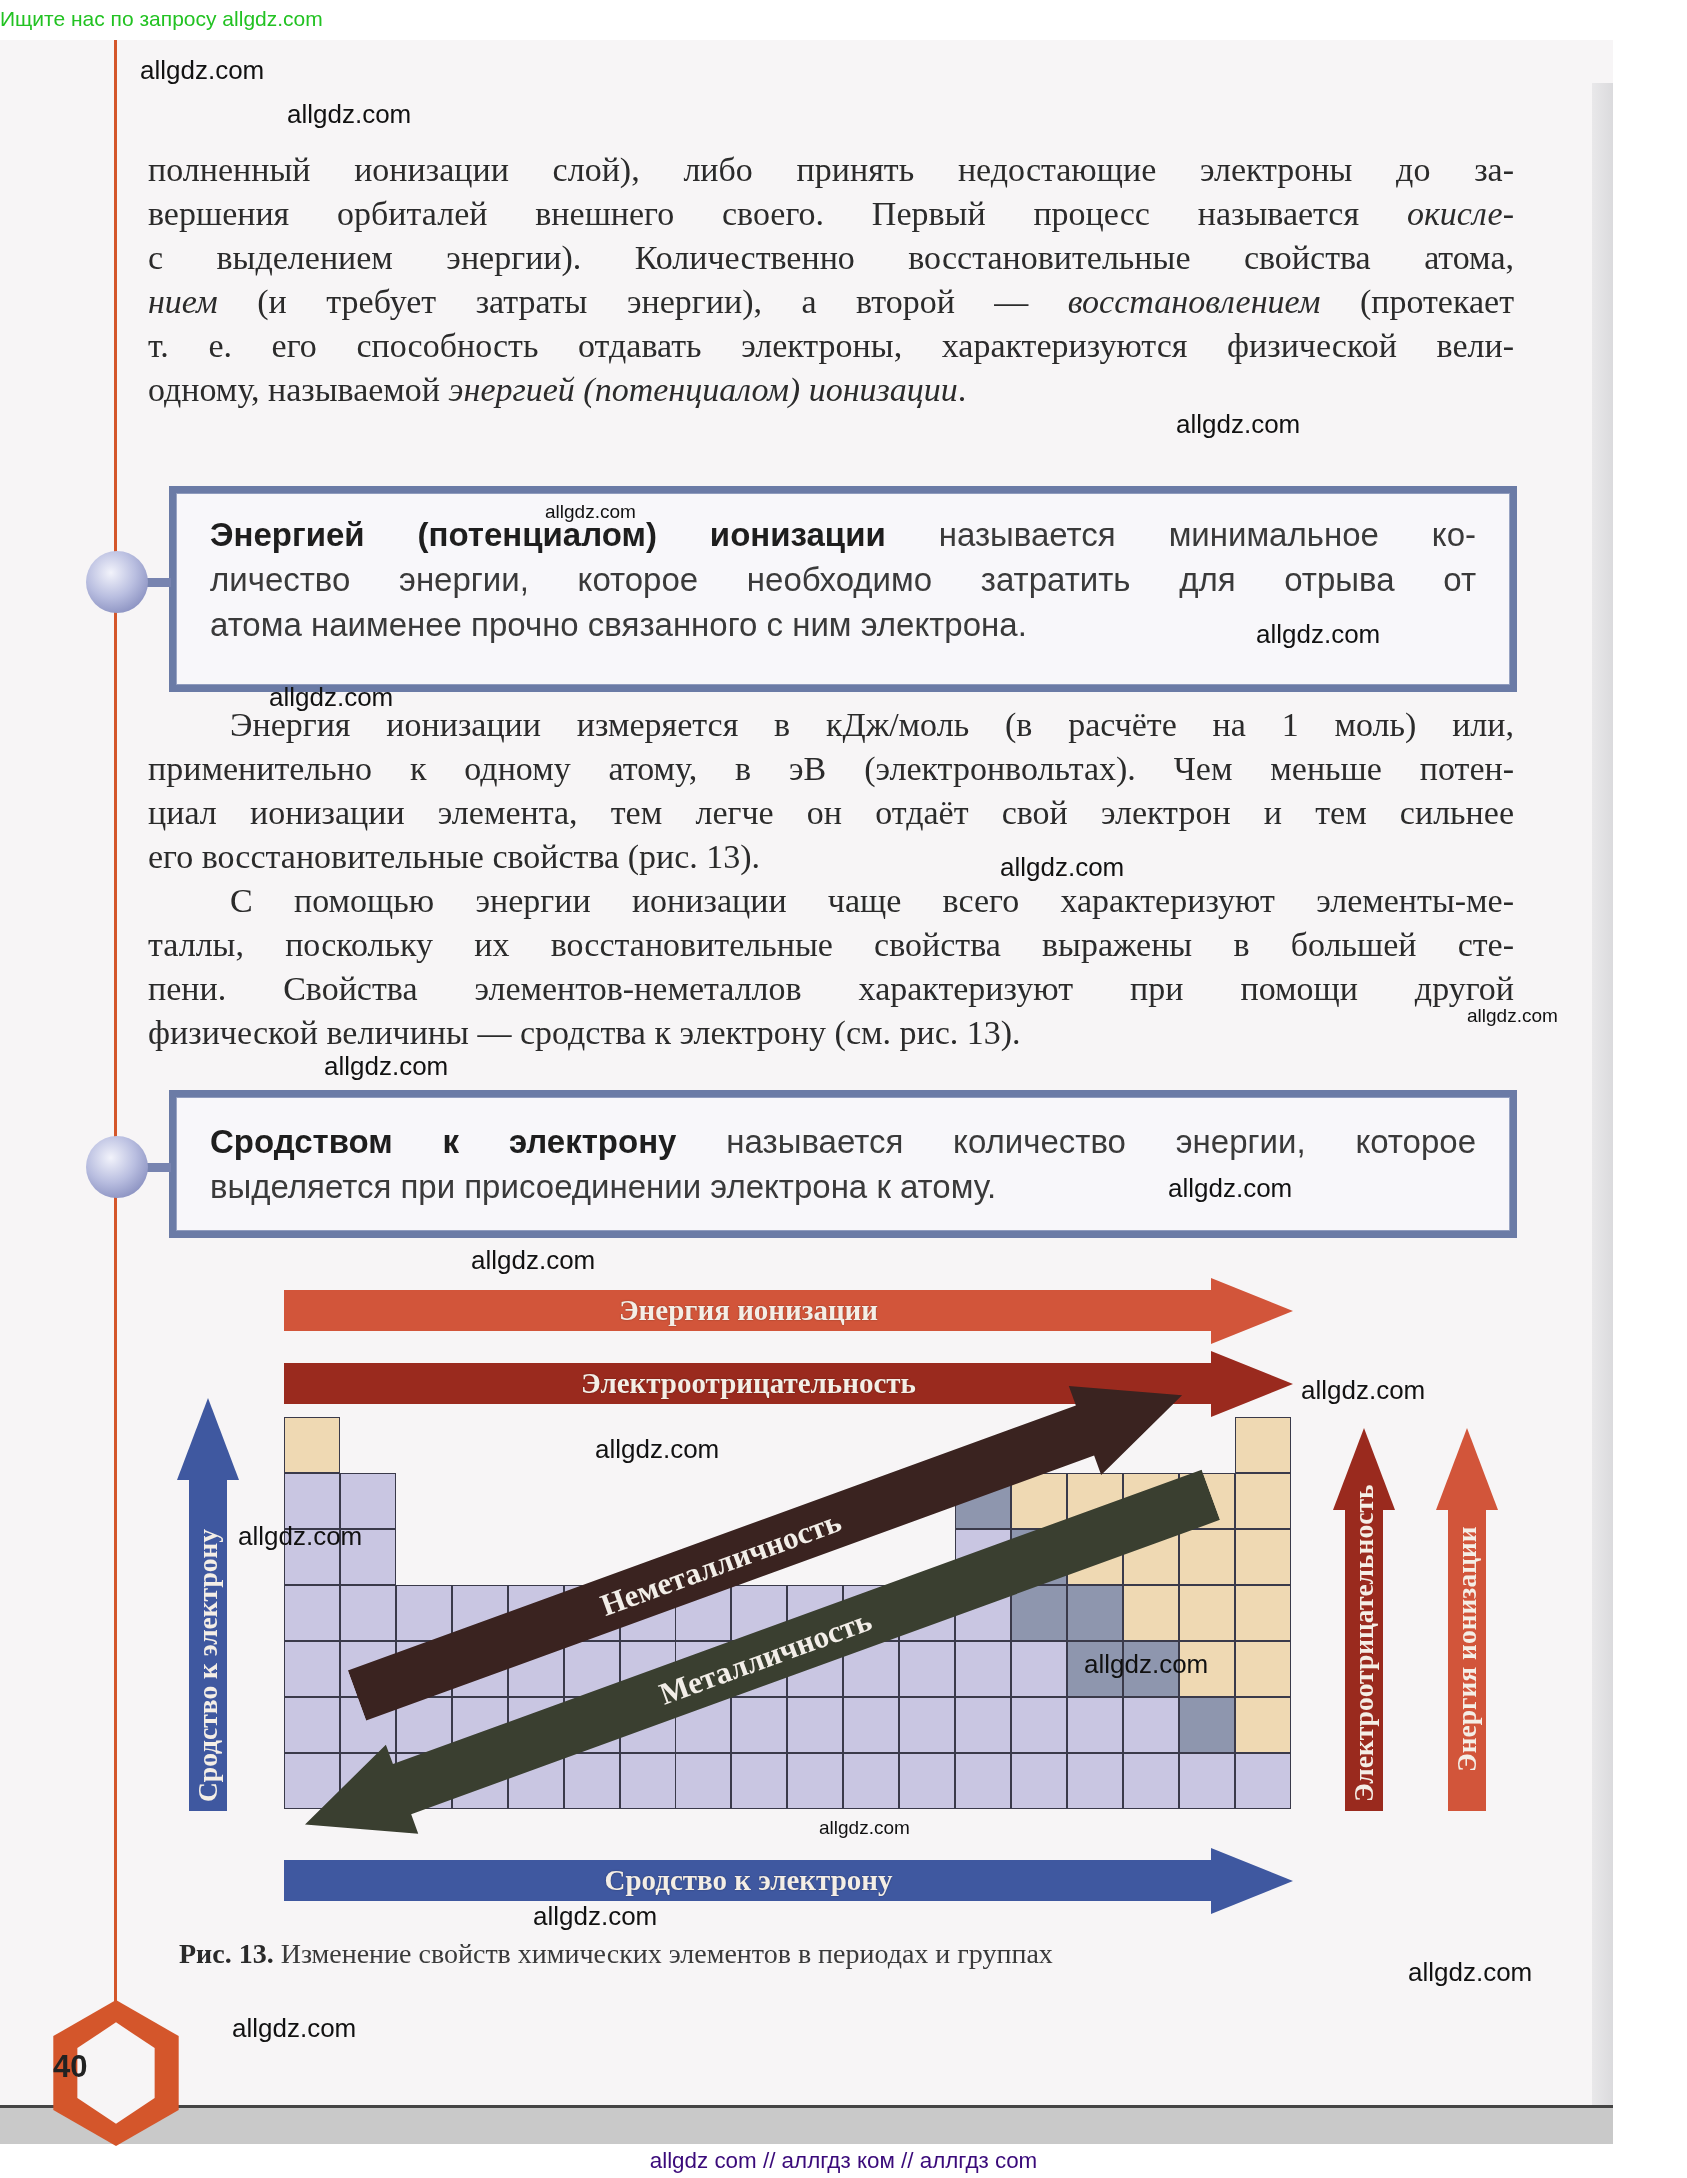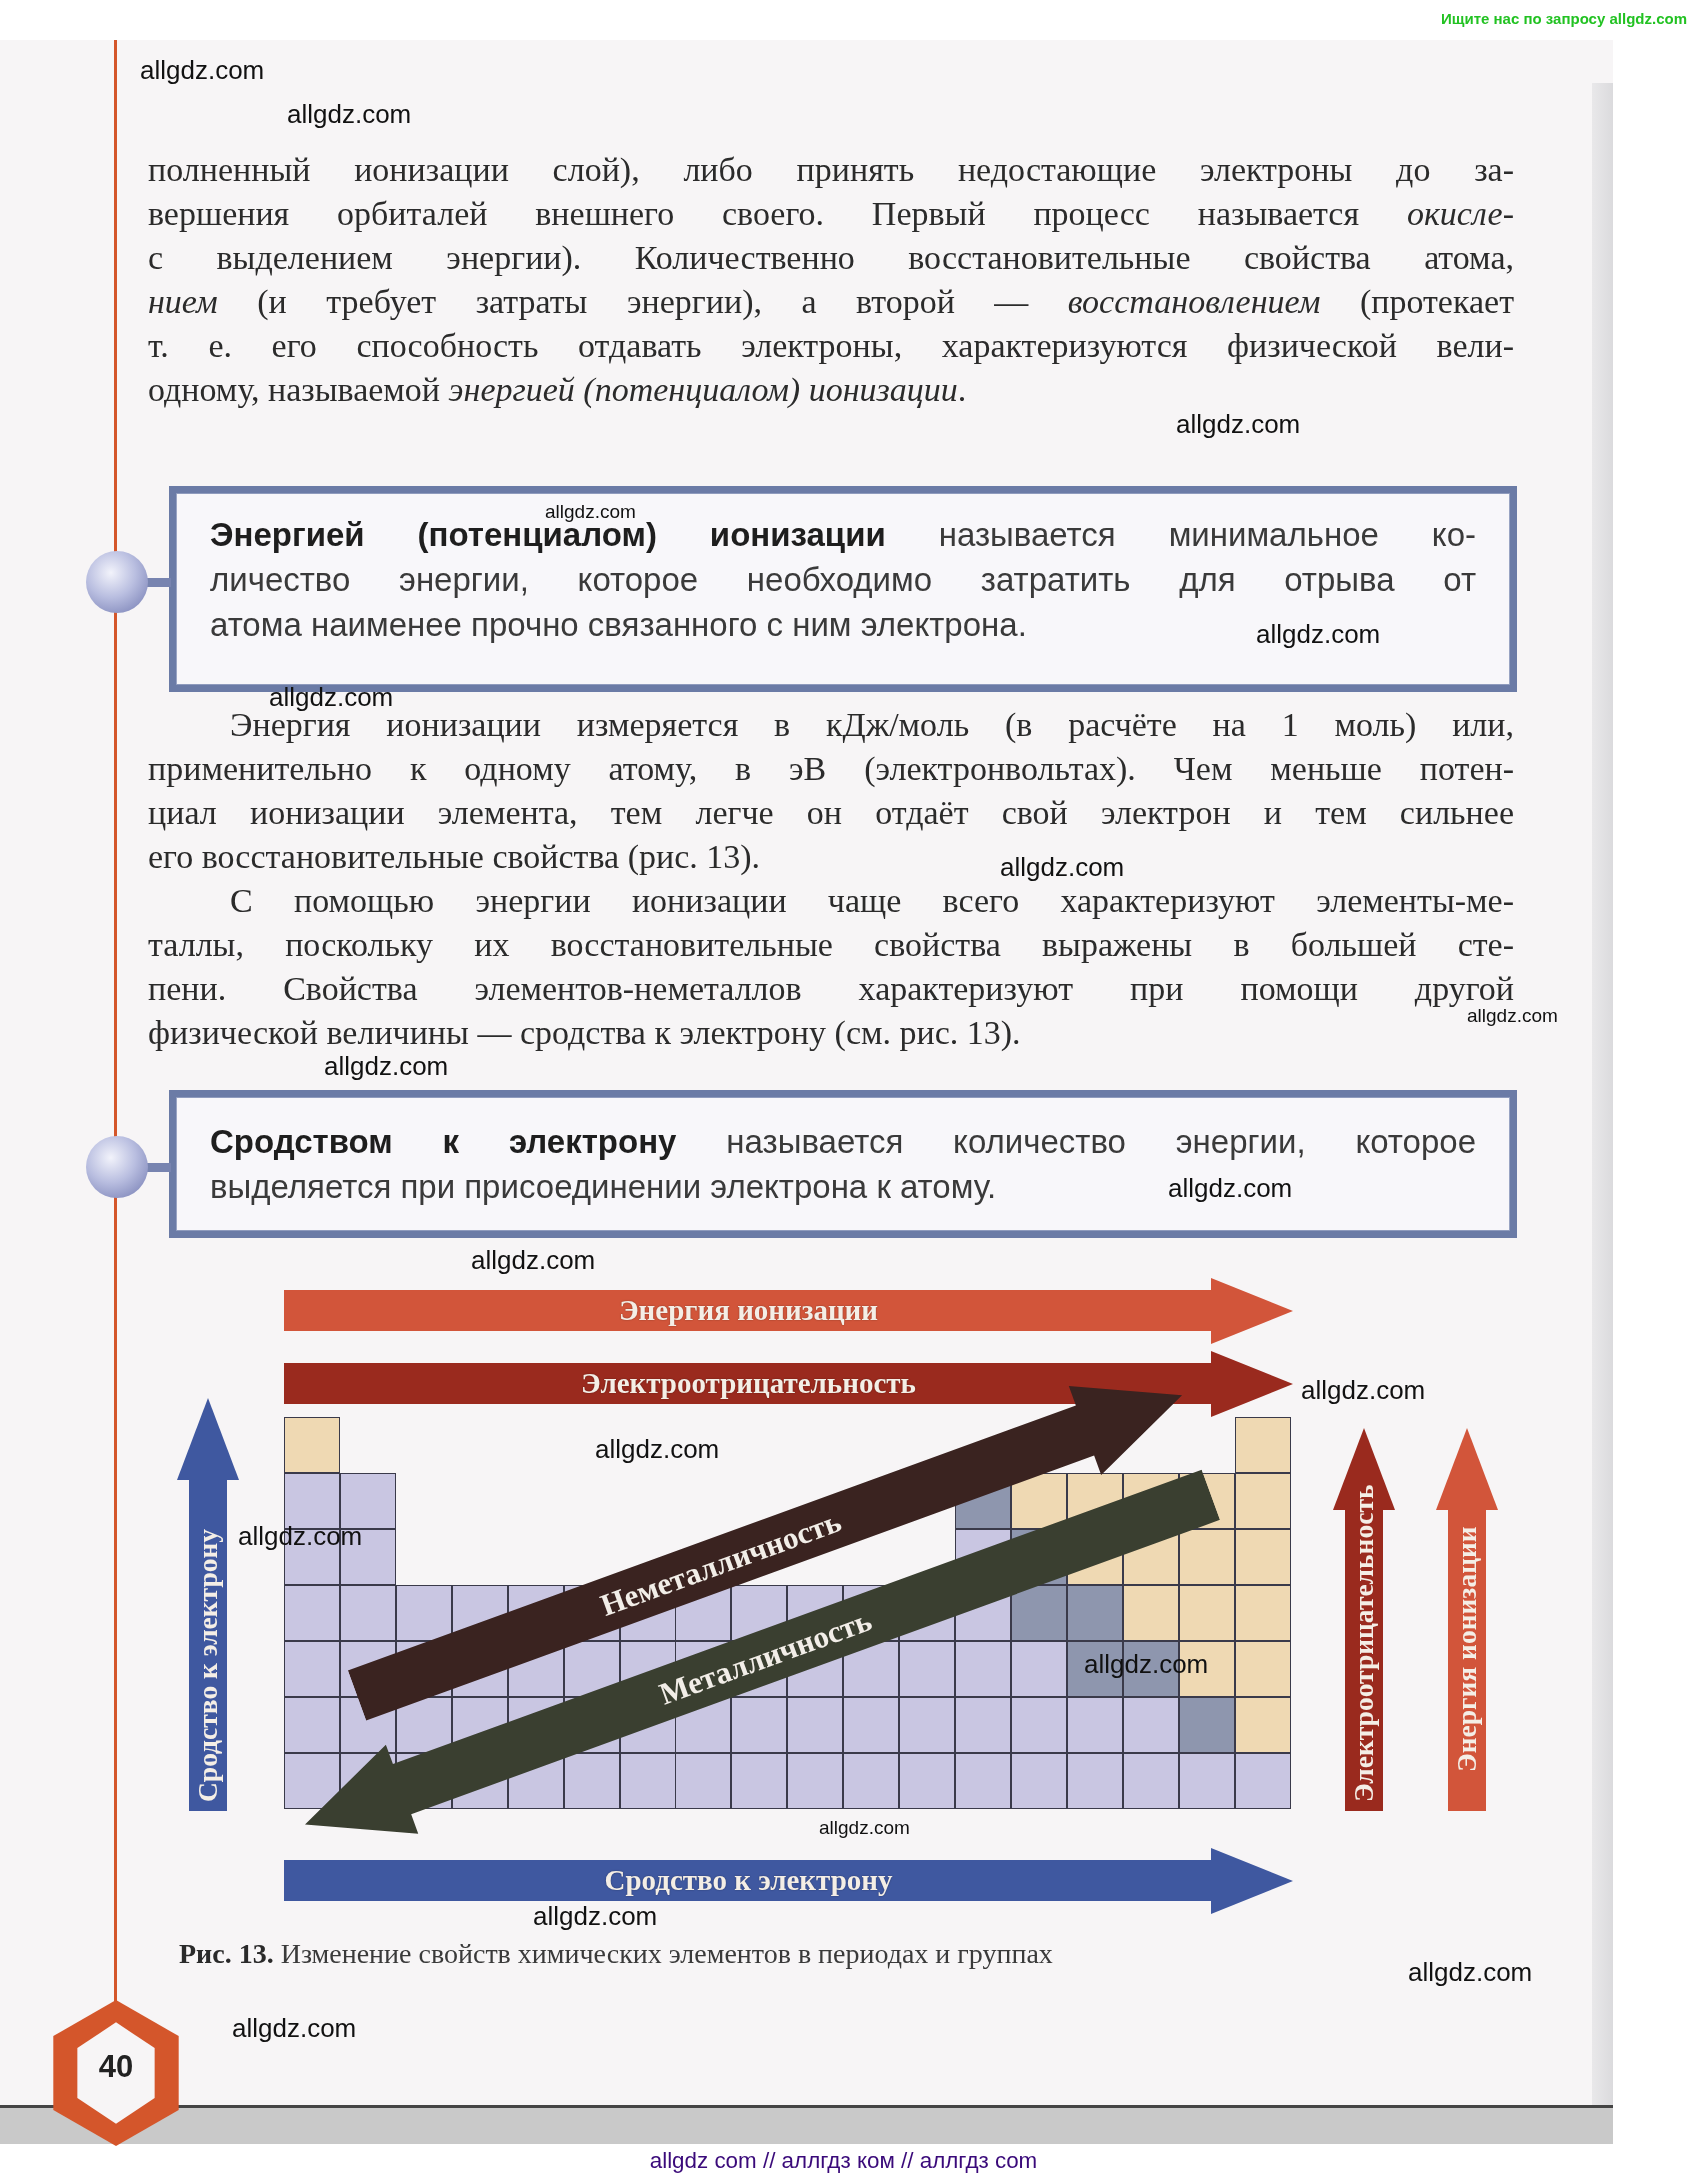--- a/index.html
+++ b/index.html
@@ -1,20 +1,20 @@
 <!DOCTYPE html>
 <html style="font-size:13.8px"><head>
 <meta charset="utf-8">
 <style>
   * { box-sizing: border-box; margin: 0; padding: 0; }
   html, body { width: 1687px; height: 2178px; background: #ffffff; overflow: hidden; }
   body { position: relative; font-family: "Liberation Serif", serif; color: #2a2a2a; }
 
   .top-banner { position: absolute; left: 0; top: 0; width: 1687px; height: 40px; background: #fff;
-    text-align: right; font-family: "Liberation Sans", sans-serif; font-size: 15px; color: #22c222; line-height: 38px; font-weight: bold; }
+    text-align: left; font-family: "Liberation Sans", sans-serif; font-size: 21px; color: #22c222; line-height: 38px; }
   .bottom-banner { position: absolute; left: 0; top: 2144px; width: 1687px; height: 34px; background: #fff;
     text-align: center; font-family: "Liberation Sans", sans-serif; font-size: 22.4px; color: #3a0a7a; line-height: 34px; }
 
   .page { position: absolute; left: 0; top: 40px; width: 1613px; height: 2104px; background: #f7f5f6; overflow: hidden; }
   .page-gutter { position: absolute; left: 1592px; top: 43px; width: 96px; height: 2061px;
     background: linear-gradient(to right, #e9e8ea 0%, #cfcfd2 40%, #1a1a1a 60%, #efefef 70%, #ffffff 100%); }
   .footer-band { position: absolute; left: 0; top: 2065px; width: 1613px; height: 79px; background: #c9c9c9;
     border-top: 3.4px solid #444; }
 
   .red-rule { position: absolute; left: 114px; top: 40px; width: 3.4px; height: 2009px; background: #d4562b; }
@@ -55,21 +55,21 @@
   .cell { position: absolute; width: 56px; height: 56px; border: 1.7px solid #3a3a4a; background: #c9c6e2; }
 
   .diag { position: absolute; transform-origin: 0 50%; }
   .diag .label { position: absolute; top: 0; height: 53px; line-height: 53px; width: 100%; text-align: center; color: #f2eee8;
     font-family: "Liberation Serif", serif; font-weight: bold; font-size: 31px; }
 
   .caption { position: absolute; left: 179px; top: 1938px; font-size: 28px; color: #3a3a3a; white-space: nowrap; }
   .caption b { font-weight: bold; color: #2a2a2a; }
 
   .page-hex { position: absolute; left: 53px; top: 2000px; width: 126px; height: 146px; z-index: 6; }
-  .page-num { position: absolute; left: 53px; top: 2049px; width: 126px; text-align: center; font-family: "Liberation Sans", sans-serif;
+  .page-num { position: absolute; left: 53px; top: 2049px; width: 126px; text-align: left; font-family: "Liberation Sans", sans-serif;
     font-weight: bold; font-size: 31px; color: #222; z-index: 7; }
 </style>
 </head>
 <body>
 
 <div class="top-banner">Ищите нас по запросу allgdz.com</div>
 
 <div class="page">
   <div class="page-gutter"></div>
   <div class="footer-band"></div>

